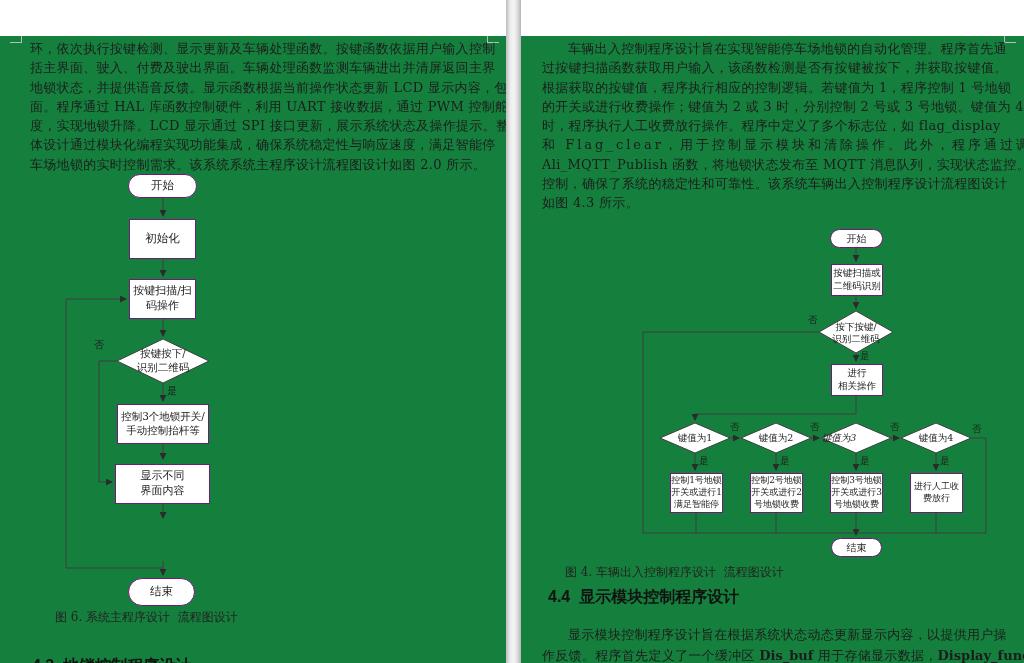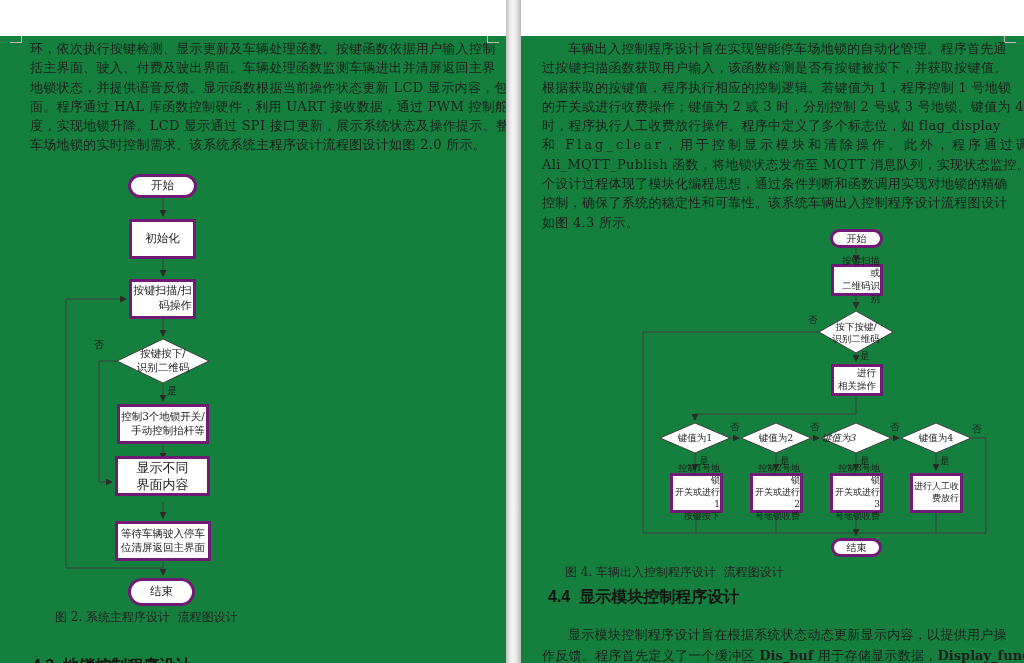--- a/index.html
+++ b/index.html
@@ -12,22 +12,22 @@
   .para > div{white-space:nowrap;}
   .indent{padding-left:26px;}
   .spread{letter-spacing:3px;}
   .bcode{font-weight:bold;letter-spacing:0;}
   .squiggle{text-decoration:underline wavy #e03131;text-decoration-thickness:1px;text-underline-offset:2px;}
   .caption{position:absolute;font-size:12px;white-space:pre;color:#222;}
   .heading{position:absolute;font-size:16px;font-weight:bold;white-space:pre;
            font-family:"Liberation Sans","DejaVu Sans",sans-serif;color:#111;}
   .fc{position:absolute;}
   .fc svg{position:absolute;left:0;top:0;overflow:visible;}
-  .node{position:absolute;display:flex;align-items:center;justify-content:center;text-align:right;
-        background:#fff;border:3px solid #701a75;box-sizing:border-box;white-space:pre-line;line-height:1.32;}
+  .node{position:absolute;display:flex;align-items:center;justify-content:center;text-align:center;
+        background:#fff;border:1px solid #701a75;box-sizing:border-box;white-space:pre-line;line-height:1.32;}
   .oval{border-radius:50px;}
   .dtext{position:absolute;display:flex;align-items:center;justify-content:center;text-align:center;
          white-space:pre-line;line-height:1.3;}
   .slbl{position:absolute;font-size:10px;line-height:1;}
   .mark{position:absolute;width:12px;height:7px;box-sizing:border-box;}
   .m-bl-r{border-bottom:1px solid #bcbcbc;border-right:1px solid #bcbcbc;}
   .m-bl-l{border-bottom:1px solid #bcbcbc;border-left:1px solid #bcbcbc;}
   .m-tp-r{border-top:1px solid #bcbcbc;border-right:1px solid #bcbcbc;}
   .m-tp-l{border-top:1px solid #bcbcbc;border-left:1px solid #bcbcbc;}
   svg path,svg polygon{stroke:#3f3f3f;stroke-width:1;fill:none;}
@@ -43,20 +43,21 @@
   <div class="mark m-bl-l" style="left:487px;top:0;"></div>
   <div class="mark m-tp-r" style="left:10px;top:655px;"></div>
   <div class="mark m-tp-l" style="left:427px;top:655px;"></div>
 
   <div class="para" style="left:30px;top:3px;width:452px;">
     <div>环，依次执行按键检测、显示更新及车辆处理函数。按键函数依据用户输入控制</div>
     <div>括主界面、驶入、付费及驶出界面。车辆处理函数监测车辆进出并清屏返回主界</div>
     <div>地锁状态，并提供语音反馈。显示函数根据当前操作状态更新 LCD 显示内容，包</div>
     <div>面。程序通过 HAL 库函数控制硬件，利用 UART 接收数据，通过 PWM 控制舵机角</div>
     <div>度，实现地锁升降。LCD 显示通过 SPI 接口更新，展示系统状态及操作提示。整</div>
+    <div>体设计通过模块化编程实现功能集成，确保系统稳定性与响应速度，满足智能停</div>
     <div>车场地锁的实时控制需求。该系统系统主程序设计流程图设计如图 2.0 所示。</div>
   </div>
 
   <div class="fc" style="left:36px;top:136px;width:280px;height:448px;">
     <svg width="280" height="448" viewBox="0 0 280 448">
       <defs>
         <marker id="ah1" viewBox="0 0 8 8" refX="7" refY="4" markerWidth="7" markerHeight="7" orient="auto-start-reverse">
           <path d="M0,0 L8,4 L0,8 z"></path>
         </marker>
       </defs>
@@ -74,48 +75,45 @@
     <div class="node oval" style="left:92px;top:2px;width:69px;height:24px;font-size:11.5px;">开始</div>
     <div class="node" style="left:93px;top:47px;width:67px;height:40px;font-size:11.5px;">初始化</div>
     <div class="node" style="left:93px;top:107px;width:67px;height:40px;font-size:11px;">按键扫描/扫
 码操作</div>
     <div class="dtext" style="left:85px;top:174px;width:84px;height:30px;font-size:10.5px;">按键按下/
 识别二维码</div>
     <span class="slbl" style="left:58px;top:168px;">否</span>
     <span class="slbl" style="left:131px;top:214px;">是</span>
     <div class="node" style="left:81px;top:232px;width:92px;height:40px;font-size:10.5px;">控制3个地锁开关/
 手动控制抬杆等</div>
-    <div class="node" style="left:79px;top:284px;width:95px;height:40px;font-size:13px;">显示不同
+    <div class="node" style="left:79px;top:292px;width:95px;height:40px;font-size:11px;">显示不同
 界面内容</div>
-    <div class="node" style="left:79px;top:349px;width:96px;height:40px;font-size:10.5px;">等待车辆驶入停车
-位清屏返回主界面</div>
     <div class="node oval" style="left:92px;top:406px;width:67px;height:28px;font-size:11.5px;">结束</div>
   </div>
 
-  <div class="caption" style="left:55px;top:573px;">图 2. 系统主程序设计  流程图设计</div>
+  <div class="caption" style="left:55px;top:573px;">图 6. 系统主程序设计  流程图设计</div>
   <div class="heading" style="left:32px;top:620px;">4.3  地锁控制程序设计</div>
 </div>
 
 <div class="seam" style="left:506px;width:15px;"></div>
 
 <div class="page" style="left:521px;width:503px;">
 
   <div class="mark m-bl-l" style="left:483px;top:0;"></div>
   <div class="mark m-tp-r" style="left:236px;top:655px;"></div>
   <div class="mark m-tp-l" style="left:483px;top:655px;"></div>
 
   <div class="para" style="left:21px;top:3px;width:462px;">
     <div class="indent">车辆出入控制程序设计旨在实现智能停车场地锁的自动化管理。程序首先通</div>
     <div>过按键扫描函数获取用户输入，该函数检测是否有按键被按下，并获取按键值。</div>
     <div>根据获取的按键值，程序执行相应的控制逻辑。若键值为 1，程序控制 1 号地锁</div>
     <div>的开关或进行收费操作；键值为 2 或 3 时，分别控制 2 号或 3 号地锁。键值为 4</div>
     <div>时，程序执行人工收费放行操作。程序中定义了多个标志位，如 flag_display</div>
     <div class="spread">和 Flag_clear，用于控制显示模块和清除操作。此外，程序通过调用</div>
     <div>Ali_MQTT_Publish 函数，将地锁状态发布至 MQTT 消息队列，实现状态监控。整</div>
-    <div>个设计过程体现了模块化编程思想，通过条件判断和函数调用实现对地锁的精确</div>
     <div>控制，确保了系统的稳定性和可靠性。该系统车辆出入控制程序设计流程图设计</div>
     <div>如图 4.3 所示。</div>
   </div>
 
   <div class="fc" style="left:99px;top:190px;width:395px;height:340px;">
     <svg width="395" height="340" viewBox="0 0 395 340">
       <defs>
         <marker id="ah2" viewBox="0 0 8 8" refX="7" refY="4" markerWidth="7" markerHeight="7" orient="auto-start-reverse">
           <path d="M0,0 L8,4 L0,8 z"></path>
         </marker>
@@ -165,21 +163,21 @@
     <span class="slbl" style="left:270px;top:196px;font-size:9.5px;">否</span>
     <span class="slbl" style="left:352px;top:198px;font-size:9.5px;">否</span>
 
     <span class="slbl" style="left:79px;top:230px;font-size:9.5px;">是</span>
     <span class="slbl" style="left:160px;top:230px;font-size:9.5px;">是</span>
     <span class="slbl" style="left:240px;top:230px;font-size:9.5px;">是</span>
     <span class="slbl" style="left:320px;top:230px;font-size:9.5px;">是</span>
 
     <div class="node" style="left:50px;top:247px;width:53px;height:40px;font-size:9px;">控制1号地锁
 开关或进行1
-按键按下</div>
+满足智能停</div>
     <div class="node" style="left:130px;top:247px;width:53px;height:40px;font-size:9px;">控制2号地锁
 开关或进行2
 号地锁收费</div>
     <div class="node" style="left:210px;top:247px;width:53px;height:40px;font-size:9px;">控制3号地锁
 开关或进行3
 号地锁收费</div>
     <div class="node" style="left:290px;top:247px;width:53px;height:40px;font-size:9px;">进行人工收
 费放行</div>
 
     <div class="node oval" style="left:211px;top:312px;width:51px;height:19px;font-size:10px;">结束</div>

